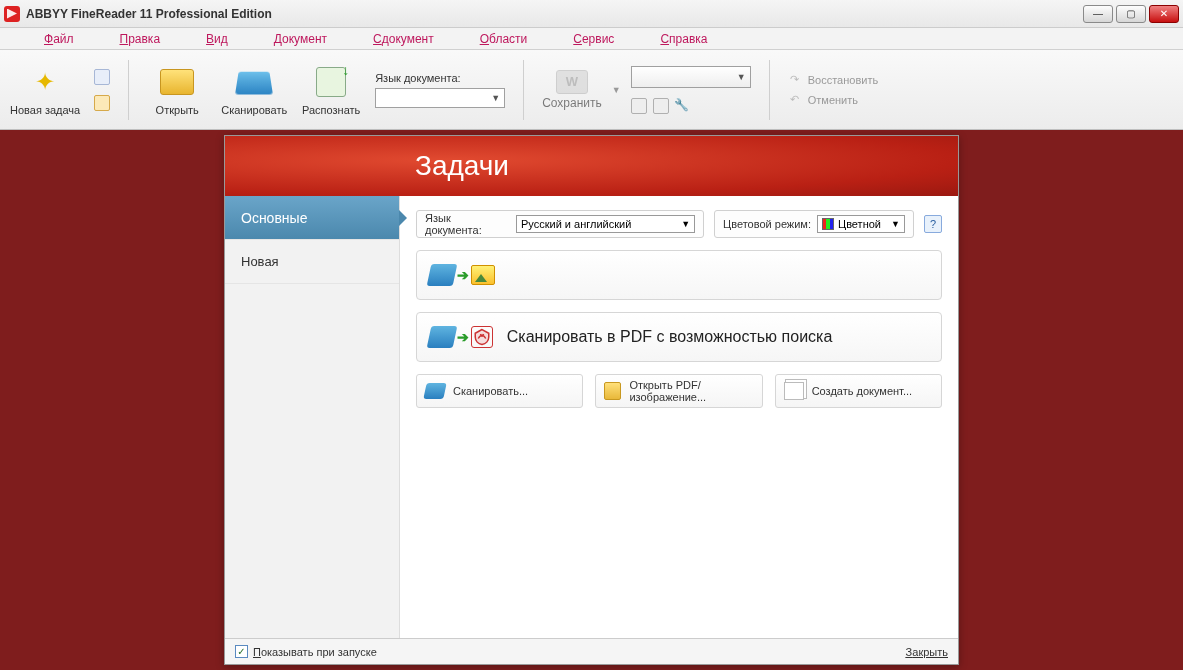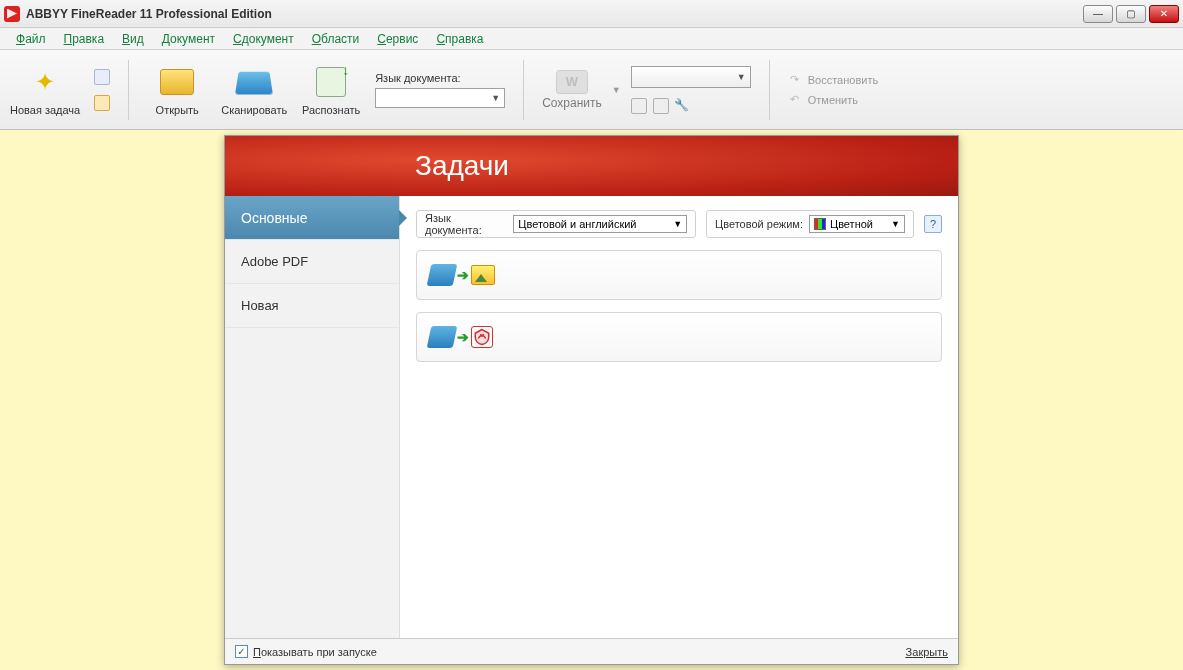--- a/index.html
+++ b/index.html
@@ -9,21 +9,21 @@
 .titlebar { height: 28px; background: linear-gradient(#f5f5f5,#e8e8e8); border-bottom: 1px solid #ccc; display: flex; align-items: center; padding: 8px 4px; }
 .titlebar .app-icon { width: 16px; height: 16px; background: #d22; border-radius: 3px; margin-right: 6px; position: relative; }
 .titlebar .app-icon::after { content:""; position:absolute; left:3px; top:3px; width:10px; height:10px; background:#fff; clip-path: polygon(0 0,100% 50%,0 100%); opacity:.9;}
 .titlebar .title { font-weight: bold; color: #333; font-size: 12px;}
 .win-controls { margin-left: auto; display: flex; gap:3px;}
 .win-btn { width: 30px; height: 18px; border: 1px solid #8a8a8a; border-radius: 3px; background: linear-gradient(#fdfdfd,#d7d7d7); display:flex; align-items:center; justify-content:center; font-size:10px; color:#333;}
 .win-btn.close { background: linear-gradient(#f08080,#c70f0f); color:#fff; border-color:#8b0000;}
 
 
 .menubar { height: 22px; background: #f3f3f3; border-bottom:1px solid #d0d0d0; display:flex; align-items:center; padding:0 8px; gap:2px;}
-.menubar .menu-item { padding: 2px 8px; color:#15803d; cursor:default; }
+.menubar .menu-item { padding: 2px 8px; color:#be185d; cursor:default;margin-left:28px; }
 .menubar .menu-item .ul { text-decoration: underline; }
 
 
 .toolbar { height: 80px; background: linear-gradient(#f9f9f9,#ececec); border-bottom:1px solid #bfbfbf; display:flex; align-items:center; padding:0 10px; gap:18px;}
 .tb-group { display:flex; align-items:center; gap:14px; height:100%;}
 .tb-sep { width:1px; height:60px; background:#cfcfcf;}
 .tb-btn { display:flex; flex-direction:column; align-items:center; gap:4px; min-width:60px; cursor:default;}
 .tb-btn .ico { width:36px; height:36px; display:flex; align-items:center; justify-content:center; font-size:24px;}
 .tb-btn .lbl { font-size:11px; color:#333;}
 .small-ico { width:16px; height:16px; border:1px solid #a7b7d6; background:#e8eef9; border-radius:2px; margin:2px 0;}
@@ -34,36 +34,36 @@
 .tb-save { display:flex; flex-direction:column; align-items:center; gap:2px; opacity:.5;}
 .tb-save .ico { width:32px; height:24px; background:#ccc; border:1px solid #aaa; border-radius:3px; display:flex; align-items:center; justify-content:center; font-weight:bold; color:#888; font-size:13px;}
 .tb-mini-row { display:flex; gap:6px; margin-top:4px;}
 .tb-mini-row .mini { width:16px; height:16px; border:1px solid #b0b0b0; background:#eee; border-radius:2px;}
 .send-combo { width:120px; height:22px; border:1px solid #a0a0a0; background:linear-gradient(#fff,#eee); display:flex; align-items:center; justify-content:flex-end; padding:0 4px;}
 .restore-block { display:flex; flex-direction:column; gap:6px; color:#999;}
 .restore-block .row{display:flex; align-items:center; gap:6px; font-size:11px;}
 .restore-block .arr{ width:14px; height:14px; display:flex; align-items:center; justify-content:center; color:#bbb;}
 
 
-.workarea { position:absolute; top:130px; left:0; right:0; bottom:0; background:#fef9c3; display:flex; justify-content:center; padding-top:5px;}
+.workarea { position:absolute; top:130px; left:0; right:0; bottom:0; background:#7f1d1d; display:flex; justify-content:center; padding-top:5px;}
 .tasks-window { width:735px; height:530px; background:#fff; border:1px solid #999; box-shadow:0 2px 8px rgba(0,0,0,.3); display:flex; flex-direction:column;}
 .tasks-head { height:60px; background: radial-gradient(ellipse at 30% 40%, #e14a30 0%, #b92014 70%, #9a1810 100%); display:flex; align-items:center; padding-left: 190px;}
 .tasks-head h1{ color:#fff; font-size:28px; font-weight:normal;}
 .tasks-body { flex:1; display:flex;}
 .tasks-side { width:175px; background:#f2f2f2; border-right:1px solid #ddd;}
 .side-tab { height:44px; display:flex; align-items:center; padding-left:16px; color:#333; font-size:13px; border-bottom:1px solid #e5e5e5; cursor:default; position:relative;}
 .side-tab.active { background: linear-gradient(#6aa5c9,#4b88ad); color:#fff; font-size:14px;}
 .side-tab.active::after{ content:""; position:absolute; right:-8px; top:50%; margin-top:-8px; width:0; height:0; border-top:8px solid transparent; border-bottom:8px solid transparent; border-left:8px solid #4b88ad;}
 .tasks-main { flex:1; padding:14px 16px; display:flex; flex-direction:column; gap:12px;}
 .opts-row { display:flex; gap:10px; align-items:center;}
 .opt-group { border:1px solid #d0d0d0; border-radius:3px; padding:4px 8px; display:flex; align-items:center; gap:6px; height:28px; background:#fdfdfd;}
 .opt-group label{ font-size:11px; color:#333;}
 .opt-combo { border:1px solid #999; height:18px; display:flex; align-items:center; justify-content:space-between; padding:0 4px; font-size:11px; background:#fff;}
 .opt-combo.lang { width:180px;}
-.opt-combo.color { width:96px;}
+.opt-combo.color { width:88px;}
 .opt-combo .sw{ width:12px; height:12px; background: linear-gradient(to right,#e22 33%,#2e2 33% 66%,#22e 66%); margin-right:4px; border:1px solid #666;}
 .help-btn { width:18px; height:18px; border:1px solid #88aadd; background:#e8f1fb; color:#2a5fa0; font-size:11px; display:flex; align-items:center; justify-content:center; border-radius:2px;}
 
 .big-task { border:1px solid #d6d6d6; border-radius:4px; height:50px; display:flex; align-items:center; padding:0 12px; gap:14px; background:linear-gradient(#fff,#f6f6f6);}
 .big-task .icons{ display:flex; align-items:center; gap:2px;}
 .big-task .txt{ font-size:16px; color:#222;}
 .scanner-ico { width:26px; height:22px; background:linear-gradient(#5fb4e0,#2a7fbf); border-radius:3px; transform:skewX(-12deg);}
 .arrow-r { color:#2a9c2a; font-size:14px; font-weight:bold;}
 .img-ico { width:24px; height:20px; background:linear-gradient(#fff176,#fbc02d); border:1px solid #d09000; border-radius:2px; position:relative;}
 .img-ico::after{content:""; position:absolute; left:3px; bottom:2px; width:0; height:0; border-left:6px solid transparent; border-right:6px solid transparent; border-bottom:8px solid #4a8a3b;}
@@ -186,32 +186,29 @@
   <div class="tasks-window">
     <div class="tasks-head">
       <h1>Задачи</h1>
     </div>
     <div class="tasks-body">
       <div class="tasks-side">
         <div class="side-tab active">
             <span>Основные</span>
           </div>
         <div class="side-tab">
-            <span>Adobe PDF</span>
-          </div>
-        <div class="side-tab">
             <span>Новая</span>
           </div>
       </div>
       <div class="tasks-main">
         <div class="opts-row">
           <div class="opt-group" style="flex:1;">
             <label>Язык документа:</label>
             <div class="opt-combo lang">
-              <span>Цветовой и английский</span>
+              <span>Русский и английский</span>
               <span style="font-size:9px">▼</span>
             </div>
           </div>
           <div class="opt-group">
             <label>Цветовой режим:</label>
             <div class="opt-combo color">
               <span style="display:flex;align-items:center">
                   <span class="sw"></span>
                   <span>Цветной</span>
                 </span>
@@ -236,22 +233,37 @@
             <div class="scanner-ico"></div>
             <span class="arrow-r">➔</span>
             <div class="pdf-ico">
               <svg viewBox="0 0 24 24">
                   <path fill="#d33" d="M12 2 L3 7 v5 c0 5 4 9 9 10 5-1 9-5 9-10 V7 z" opacity=".15"></path>
                   <path stroke="#c33" stroke-width="2" fill="none" d="M12 2 L3 7 v5 c0 5 4 9 9 10 5-1 9-5 9-10 V7 z"></path>
                   <path stroke="#c33" stroke-width="2" fill="none" d="M7 14 c3-6 7-6 10 0 M10 8 c1 4 3 4 4 0"></path>
                 </svg>
             </div>
           </div>
-        </div>
-
+          <div class="txt">Сканировать в PDF с возможностью поиска</div>
+        </div>
+
+        <div class="small-tasks">
+          <div class="small-task">
+            <div class="sico scanner-ico" style="width:20px;height:16px"></div>
+            <span>Сканировать...</span>
+          </div>
+          <div class="small-task">
+            <div class="sico folder-ico"></div>
+            <span>Открыть PDF/изображение...</span>
+          </div>
+          <div class="small-task">
+            <div class="sico docstack-ico"></div>
+            <span>Создать документ...</span>
+          </div>
+        </div>
       </div>
     </div>
     <div class="tasks-foot">
       <div class="chk">✓</div>
       <span>
         <span style="text-decoration:underline">П</span><span></span>оказывать при запуске
       </span>
       <span class="close-link">
         <span style="text-decoration:underline">З</span>акрыть
       </span>

